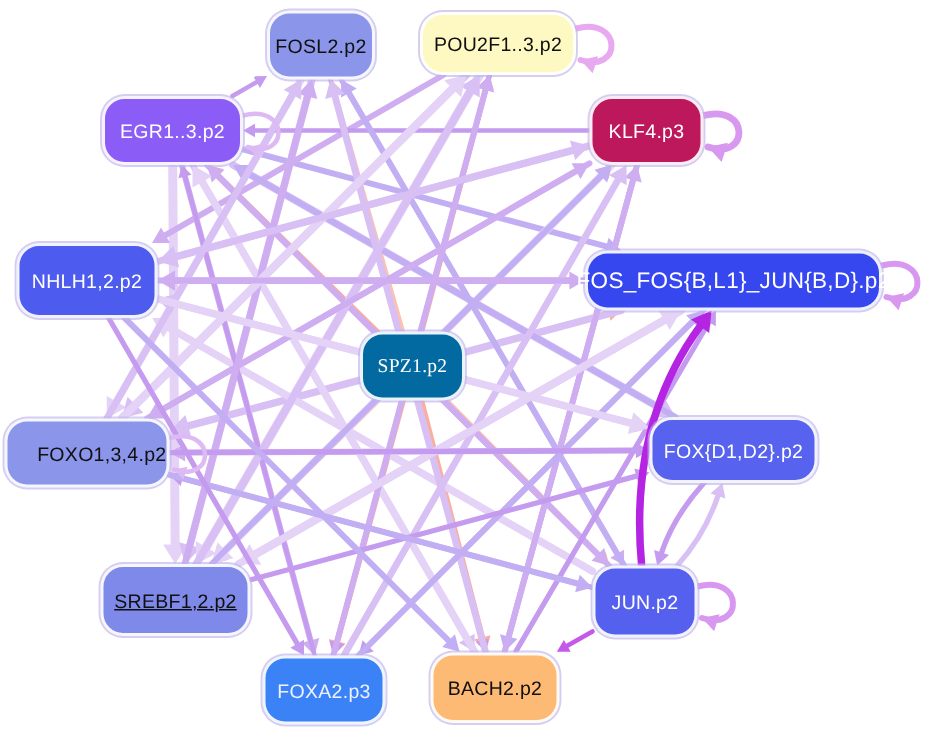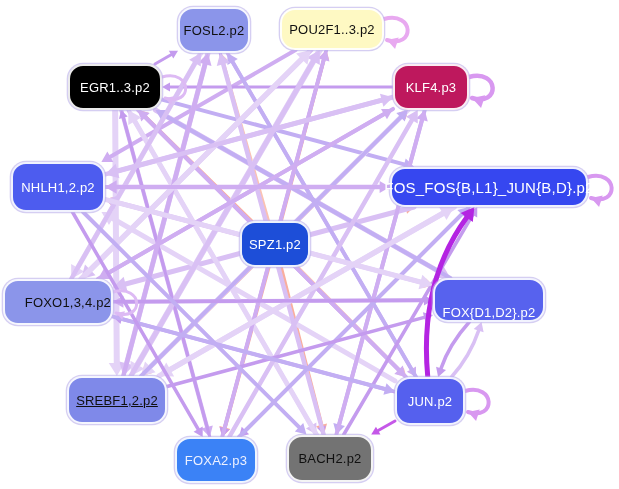--- a/index.html
+++ b/index.html
@@ -171,47 +171,47 @@
       <path d="M 465 391 C 496 383 496 421 468 412" fill="none" stroke="#d898f0" stroke-width="4" stroke-linecap="round"></path>
       <polygon points="468,412 479.73715211984546,409.4703241085849 476.06504195488804,420.89466684400804" fill="#d898f0"></polygon>
     </svg>
   <div id="node-layer">
       <div class="node" style="left: 178px; top: 7px; width: 72px; height: 46px; background: rgb(139, 149, 234); color: rgb(16, 16, 16);">
         <span>FOSL2.p2</span>
       </div>
       <div class="node" style="left: 280px; top: 8px; width: 104px; height: 42px; background: #fef9c3; color: rgb(16, 16, 16);">
         <span>POU2F1..3.p2</span>
       </div>
-      <div class="node" style="left: 68px; top: 64px; width: 94px; height: 46px; background: #000000; color: rgb(255, 255, 255);">
+      <div class="node" style="left: 68px; top: 64px; width: 94px; height: 46px; background: #8b5cf6; color: rgb(255, 255, 255);">
         <span>EGR1..3.p2</span>
       </div>
       <div class="node" style="left: 393px; top: 64px; width: 76px; height: 46px; background: #be185d; color: rgb(255, 255, 255);">
         <span>KLF4.p3</span>
       </div>
       <div class="node" style="left: 11px; top: 162px; width: 94px; height: 50px; background: rgb(77, 92, 239); color: #ffffff;">
         <span>NHLH1,2.p2</span>
       </div>
       <div class="node" style="left: 390px; top: 167px; width: 198px; height: 40px; background: rgb(54, 71, 240); color: rgb(255, 255, 255); font-size: 15px;">
         <span>FOS_FOS{B,L1}_JUN{B,D}.p2</span>
       </div>
-      <div class="node" style="left: 240px; top: 221px; width: 70px; height: 46px; background: #1d4ed8; color: rgb(255, 255, 255);">
+      <div class="node" style="left: 240px; top: 221px; width: 70px; height: 46px; background: #0369a1; color: rgb(255, 255, 255); font-family: Liberation Serif, serif;">
         <span>SPZ1.p2</span>
       </div>
       <div class="node" style="left: 3px; top: 279px; width: 110px; height: 46px; background: rgb(139, 149, 234); color: rgb(16, 16, 16); justify-content: flex-end;">
         <span>FOXO1,3,4.p2</span>
       </div>
-      <div class="node" style="left: 433px; top: 278px; width: 112px; height: 44px; background: rgb(87, 98, 238); color: rgb(255, 255, 255); align-items: flex-end;">
+      <div class="node" style="left: 433px; top: 278px; width: 112px; height: 44px; background: rgb(87, 98, 238); color: rgb(255, 255, 255);">
         <span>FOX{D1,D2}.p2</span>
       </div>
       <div class="node" style="left: 67px; top: 376px; width: 100px; height: 48px; background: rgb(127, 137, 233); color: rgb(16, 16, 16); text-decoration: underline;">
         <span>SREBF1,2.p2</span>
       </div>
       <div class="node" style="left: 395px; top: 377px; width: 70px; height: 48px; background: rgb(85, 96, 238); color: rgb(255, 255, 255);">
         <span>JUN.p2</span>
       </div>
       <div class="node" style="left: 175px; top: 437px; width: 82px; height: 46px; background: #3b82f6; color: rgb(238, 241, 255);">
         <span>FOXA2.p3</span>
       </div>
-      <div class="node" style="left: 287px; top: 434.5px; width: 86px; height: 47px; background: #737373; color: rgb(16, 16, 16);">
+      <div class="node" style="left: 287px; top: 434.5px; width: 86px; height: 47px; background: #fdba74; color: rgb(16, 16, 16);">
         <span>BACH2.p2</span>
       </div>
     </div>
 </div>
 
 </body></html>

